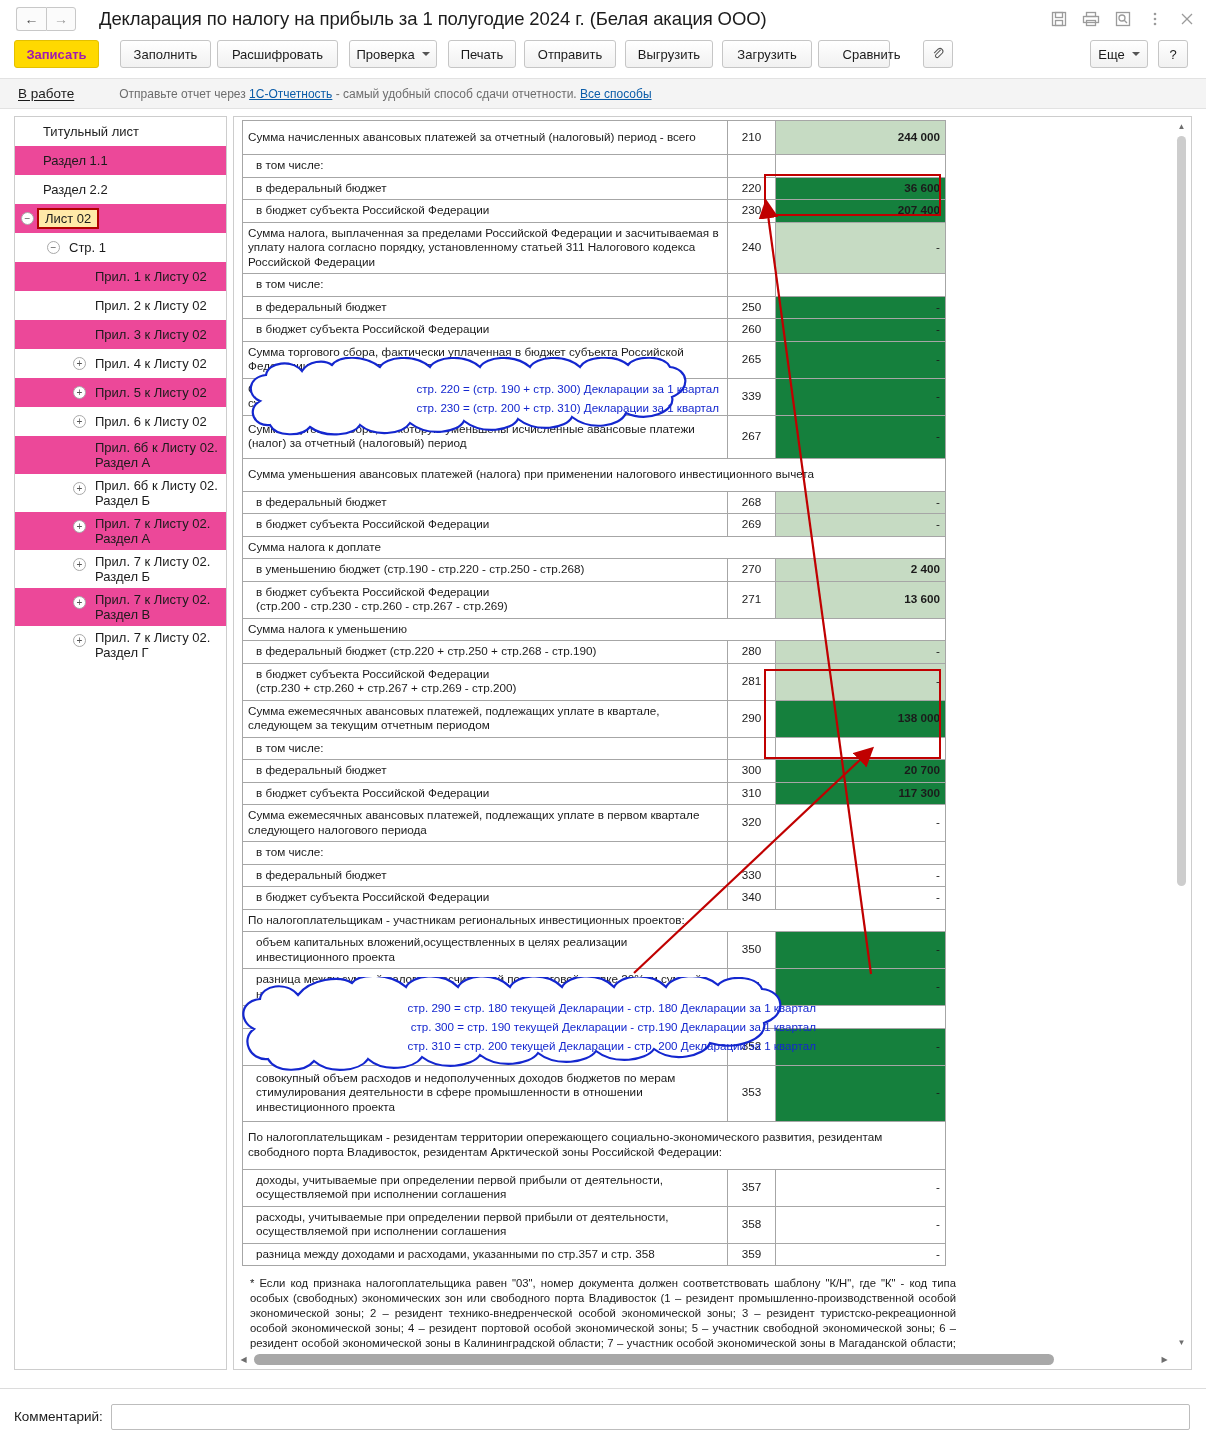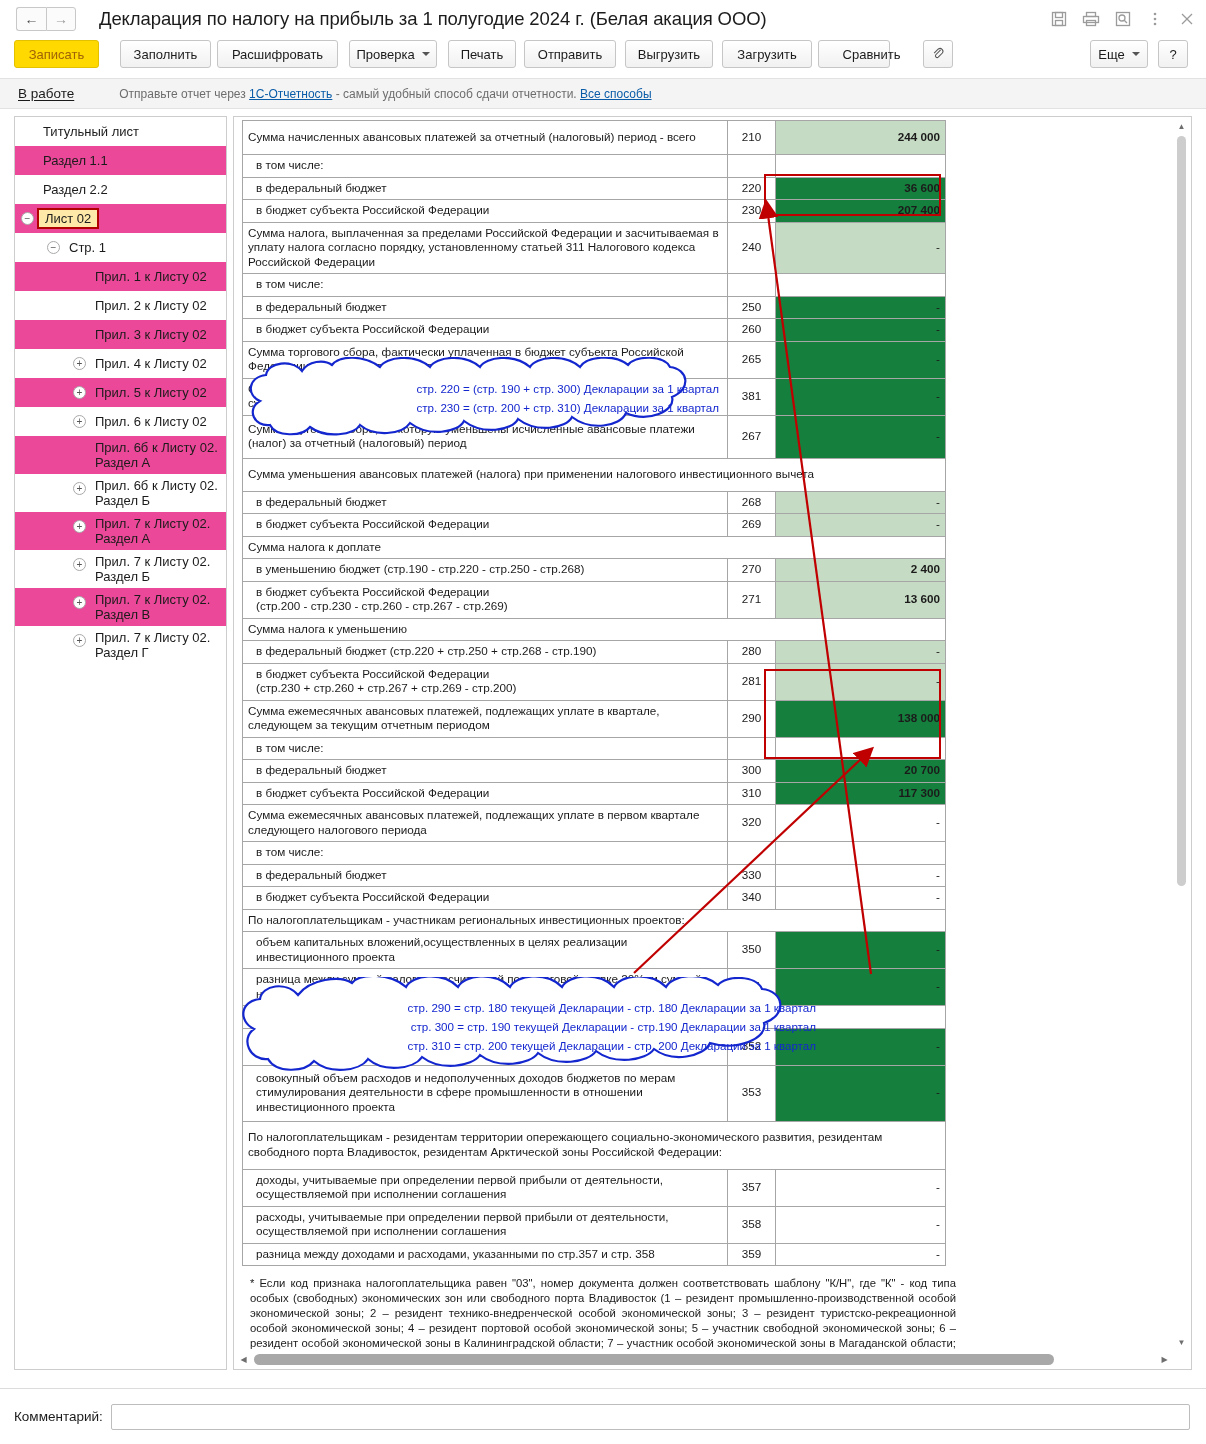--- a/index.html
+++ b/index.html
@@ -51,21 +51,21 @@
   .btn {
     position: absolute; top: 0; height: 28px;
     border: 1px solid #c6c6c6; border-radius: 3px;
     background: linear-gradient(#ffffff, #f1f1f1);
     font-size: 13px; color: #1b1b1b;
     display: flex; align-items: center; justify-content: center;
     cursor: pointer; white-space: nowrap; padding: 0 10px;
   }
   .btn.primary {
     background: #ffd900; border-color: #e3c000;
-    font-weight: normal; color: #a16207;
+    font-weight: bold; color: #a21caf;
   }
   .btn .caret {
     margin-left: 7px; width: 0; height: 0;
     border-left: 4px solid transparent; border-right: 4px solid transparent;
     border-top: 4px solid #555;
   }
   .btn.icon-only { padding: 0; }
 
   
   .infobar {
@@ -413,21 +413,21 @@
               <td class="code">260</td>
               <td class="val yellow"><span class="dash">-</span></td>
             </tr>
             <tr style="height: 34px;">
               <td class="desc">Сумма торгового сбора, фактически уплаченная в бюджет субъекта Российской Федерации с начала налогового периода</td>
               <td class="code">265</td>
               <td class="val yellow"><span class="dash">-</span></td>
             </tr>
             <tr style="height: 34px;">
               <td class="desc">Сумма торгового сбора, на которую уменьшены авансовые платежи в бюджет субъекта Российской Федерации за отчетный период</td>
-              <td class="code">381</td>
+              <td class="code">339</td>
               <td class="val yellow"><span class="dash">-</span></td>
             </tr>
             <tr style="height: 43px;">
               <td class="desc">Сумма торгового сбора, на которую уменьшены исчисленные авансовые платежи (налог) за отчетный (налоговый) период</td>
               <td class="code">267</td>
               <td class="val yellow"><span class="dash">-</span></td>
             </tr>
             <tr style="height: 33px;">
               <td colspan="3" class="desc">Сумма уменьшения авансовых платежей (налога) при применении налогового инвестиционного вычета</td>
             </tr>

